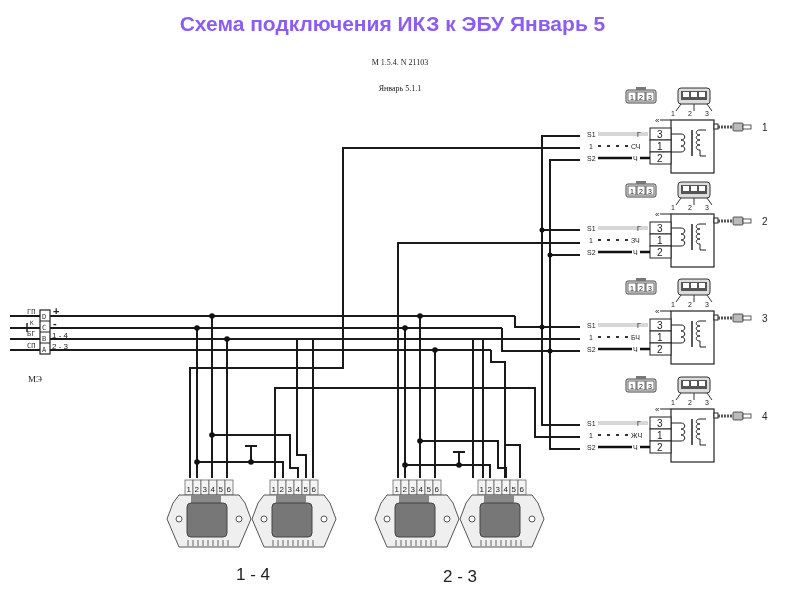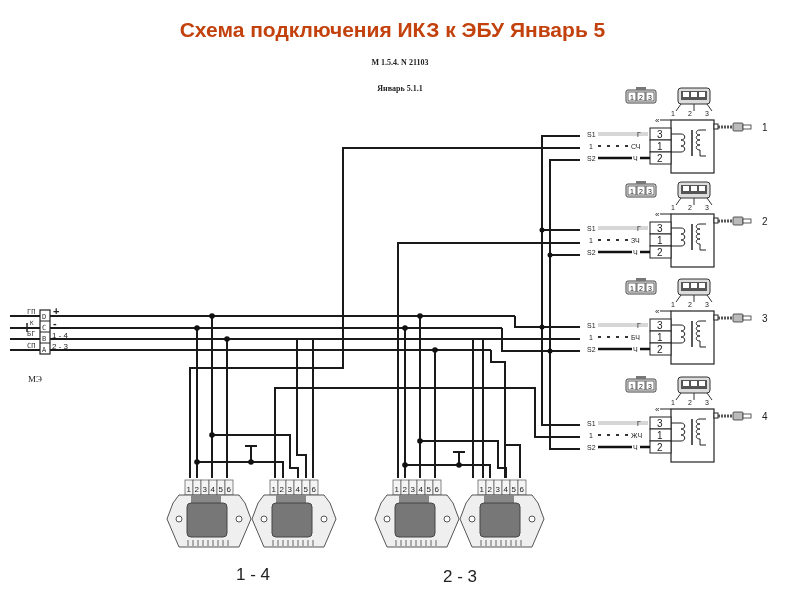--- a/index.html
+++ b/index.html
@@ -1,18 +1,18 @@
 <!DOCTYPE html>
 <html><head>
 <meta charset="utf-8">
 <style>
   html,body{margin:0;padding:0;background:#ffffff;}
   body{width:785px;height:596px;position:relative;overflow:hidden;font-family:"Liberation Sans",sans-serif;}
-  #title{position:absolute;left:0;top:18px;width:785px;text-align:center;font-weight:bold;font-size:21px;color:#c2410c;}
-  #sub1,#sub2{position:absolute;left:300px;width:200px;text-align:center;font-family:"Liberation Serif",serif;font-weight:bold;font-size:8px;color:#222;}
+  #title{position:absolute;left:0;top:12px;width:785px;text-align:center;font-weight:bold;font-size:21px;color:#8b5cf6;}
+  #sub1,#sub2{position:absolute;left:300px;width:200px;text-align:center;font-family:"Liberation Serif",serif;font-weight:normal;font-size:8px;color:#222;}
   #sub1{top:58px;}
   #sub2{top:84px;}
   svg{position:absolute;left:0;top:0;}
   .w{stroke:#1a1a1a;stroke-width:2;fill:none;}
   .txt{font-family:"Liberation Sans",sans-serif;fill:#222;}
   .mono{font-family:"DejaVu Sans Mono",monospace;fill:#333;}
   .ser{font-family:"Liberation Serif",serif;fill:#222;}
 </style>
 </head>
 <body>

